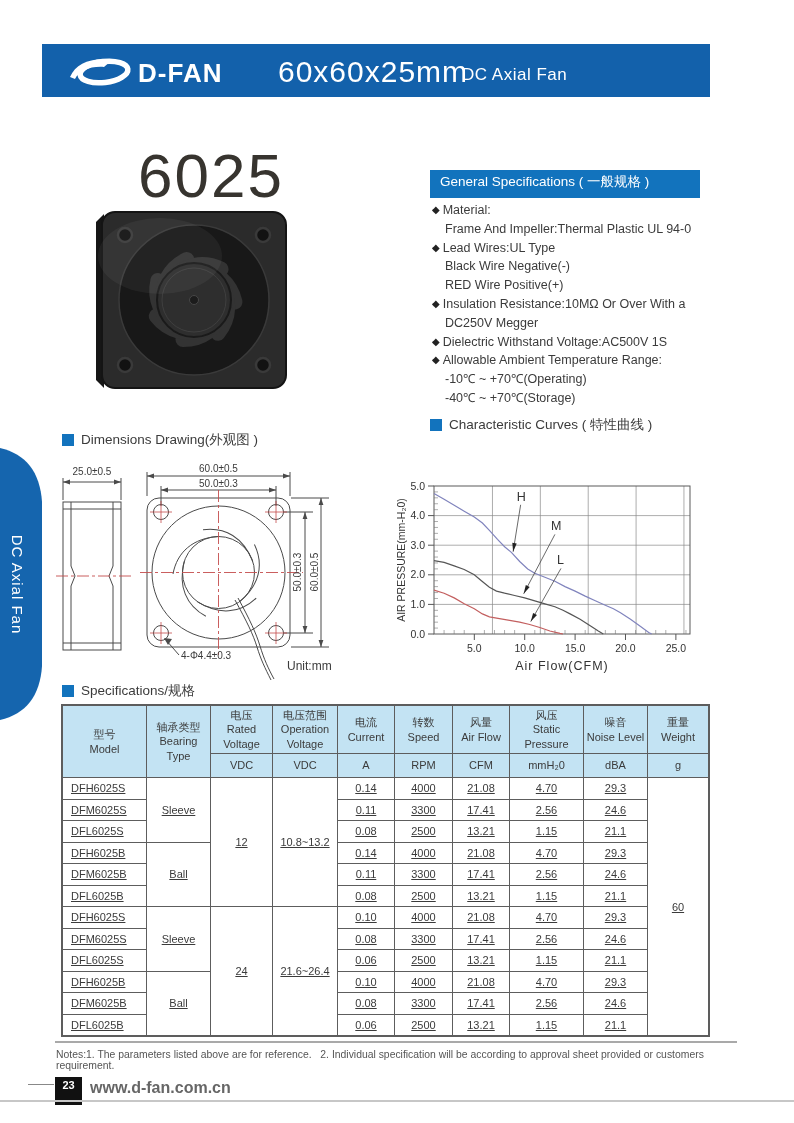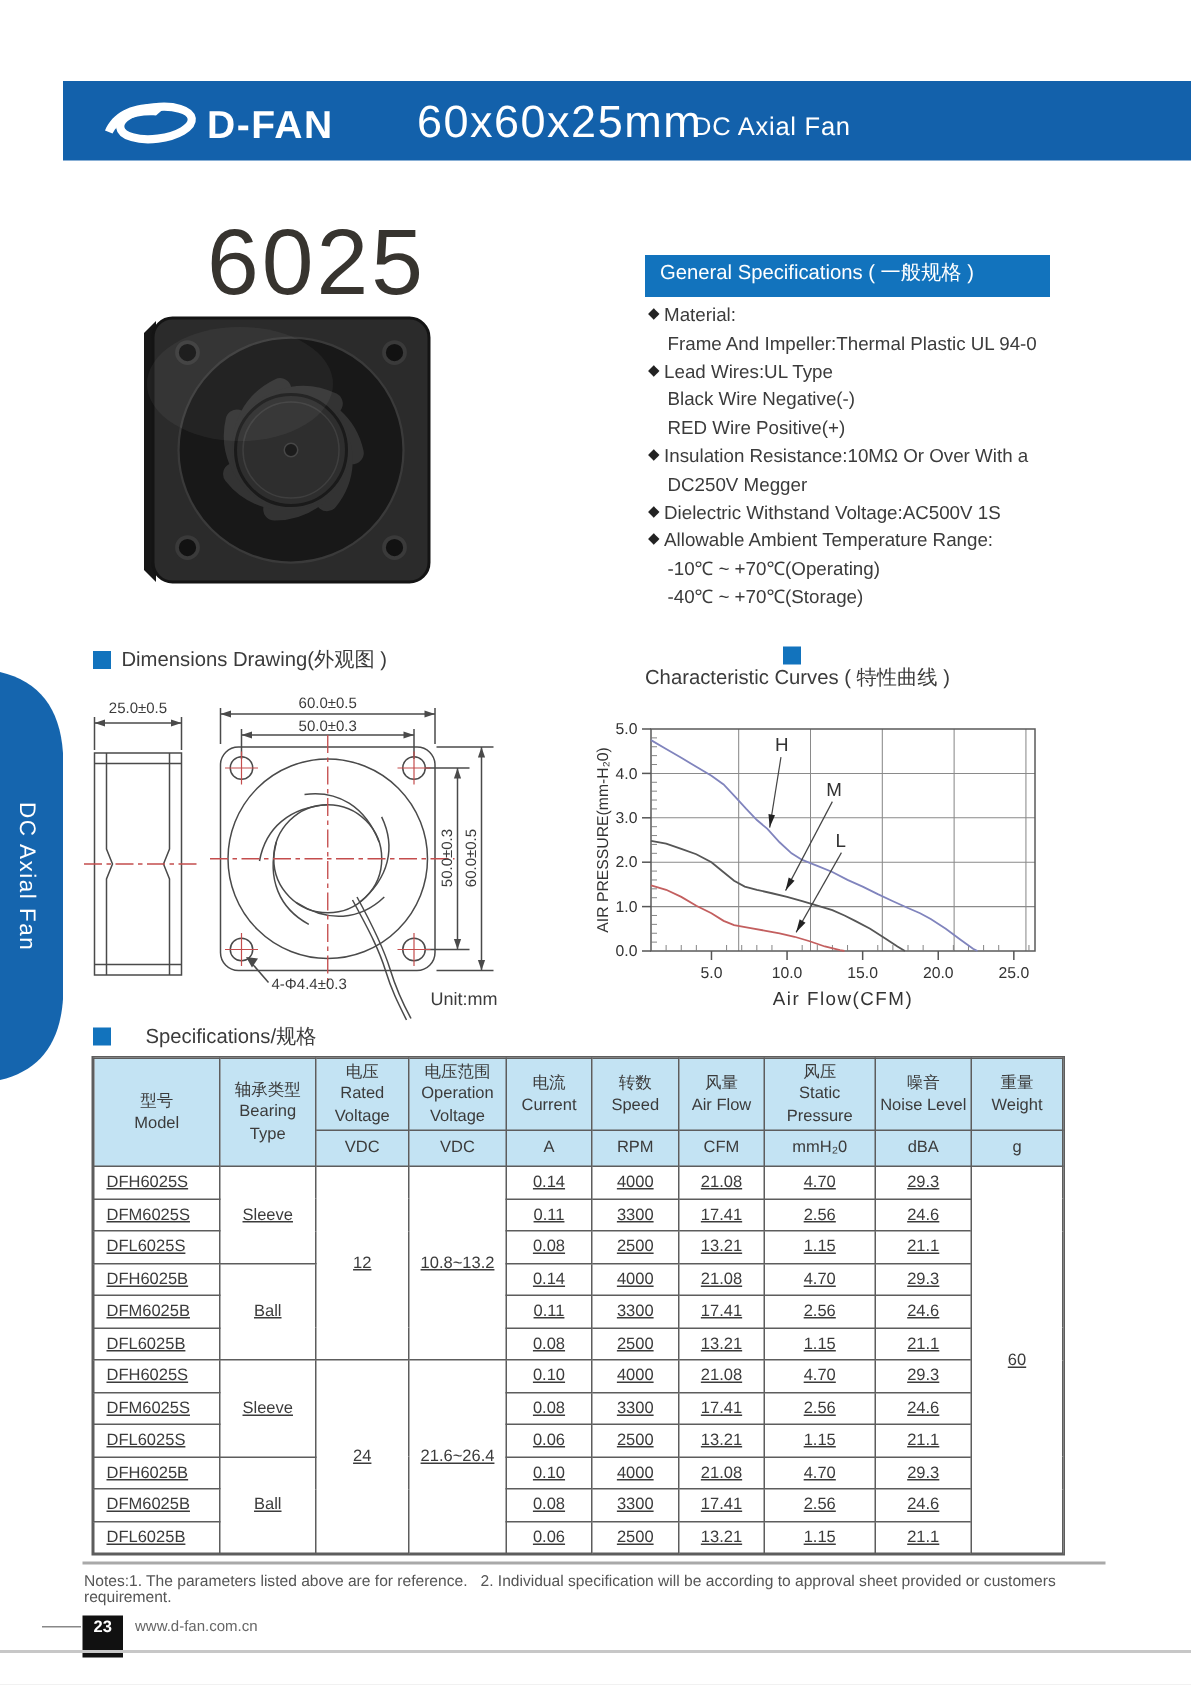--- a/index.html
+++ b/index.html
@@ -1,21 +1,21 @@
 <!DOCTYPE html>
 <html><head>
 <meta charset="utf-8">
 <style>
   html,body{margin:0;padding:0;background:#e8e8e8;}
   .page{position:relative;width:794px;height:1123px;background:#fff;margin:0 auto;
         font-family:"Liberation Sans",sans-serif;color:#3c3c3c;overflow:hidden;}
   .abs{position:absolute;}
 
   
-  .band{left:42px;top:54px;width:752px;height:53px;background:#1361ab;}
+  .band{left:42px;top:44px;width:668px;height:53px;background:#1361ab;}
   .brand{left:96px;top:14px;color:#fff;font-size:26px;font-weight:bold;letter-spacing:1px;}
   .size-title{left:236px;top:11px;color:#fff;font-size:30px;letter-spacing:1px;}
   .band-sub{left:420px;top:21px;color:#fff;font-size:17px;letter-spacing:0.5px;}
 
   
   .side-tab{left:0;top:438px;width:46px;height:292px;}
   .side-tab-label{left:10px;top:0;width:28px;height:292px;display:flex;align-items:center;justify-content:center;}
   .side-tab-label span{color:#fff;font-size:15px;letter-spacing:1px;white-space:nowrap;transform:rotate(90deg);}
 
   .model-title{left:138px;top:140px;font-size:62px;color:#37342f;letter-spacing:2px;}
@@ -25,41 +25,41 @@
           font-size:13.5px;font-weight:normal;line-height:24px;padding-left:10px;box-sizing:border-box;}
   .gs-list{left:432px;top:201px;width:356px;font-size:12.5px;color:#3b3b3b;}
   .gs-line{line-height:18.8px;display:flex;}
   .gs-line.indent{padding-left:13px;}
   .diamond{font-size:10px;margin-right:3px;line-height:18.8px;color:#222;}
 
   
   .sec-head{display:flex;align-items:center;font-size:13.5px;color:#3b3b3b;}
   .sec-sq{width:12px;height:12px;background:#1273bd;margin-right:7px;flex:0 0 auto;}
   .sec-dim{left:62px;top:431px;}
-  .sec-cur{left:430px;top:431px;flex-direction:column;}
-  .sec-spec{left:62px;top:682px;gap:16px;}
+  .sec-cur{left:430px;top:416px;}
+  .sec-spec{left:62px;top:682px;}
 
   
   .spec-table-wrap{left:62px;top:705px;width:646px;}
   table{border-collapse:collapse;table-layout:fixed;width:646px;font-size:11px;color:#3b3b3b;}
   th,td{border:1px solid #5d5d5d;text-align:center;padding:0;font-weight:normal;}
   thead th{background:#c3e3f3;line-height:1.3;}
   thead tr.h1 th{height:47px;}
   thead tr.h2 th{height:23px;}
   tbody tr{height:21.5px;text-decoration:underline;}
   td.model-cell{text-align:left;padding-left:8px;}
   .outer-border{outline:1px solid #5d5d5d;}
 
   .notes{left:56px;top:1049px;width:700px;font-size:10.4px;color:#555;white-space:pre-wrap;}
   .rule-top{left:55px;top:1041px;width:682px;height:2px;background:#a9a9a9;}
   .rule-bottom{left:0;top:1100px;width:794px;height:2px;background:#c7c7c7;}
   .page-badge{left:55px;top:1077px;width:27px;height:28px;background:#111;color:#fff;font-size:11px;
               font-weight:bold;text-align:center;line-height:16px;}
   .footer-tick{left:28px;top:1084px;width:26px;height:1px;background:#888;}
-  .website{left:90px;top:1079px;font-size:10px;color:#666;}
+  .website{left:90px;top:1079px;font-size:16px;color:#666;font-weight:bold;}
 
   svg text{font-family:"Liberation Sans",sans-serif;}
 </style>
 </head>
 <body>
 
 <div class="page">
 
   <div class="abs band">
     <svg class="abs" style="left:26px;top:10px" width="66" height="34" viewBox="0 0 66 34">

